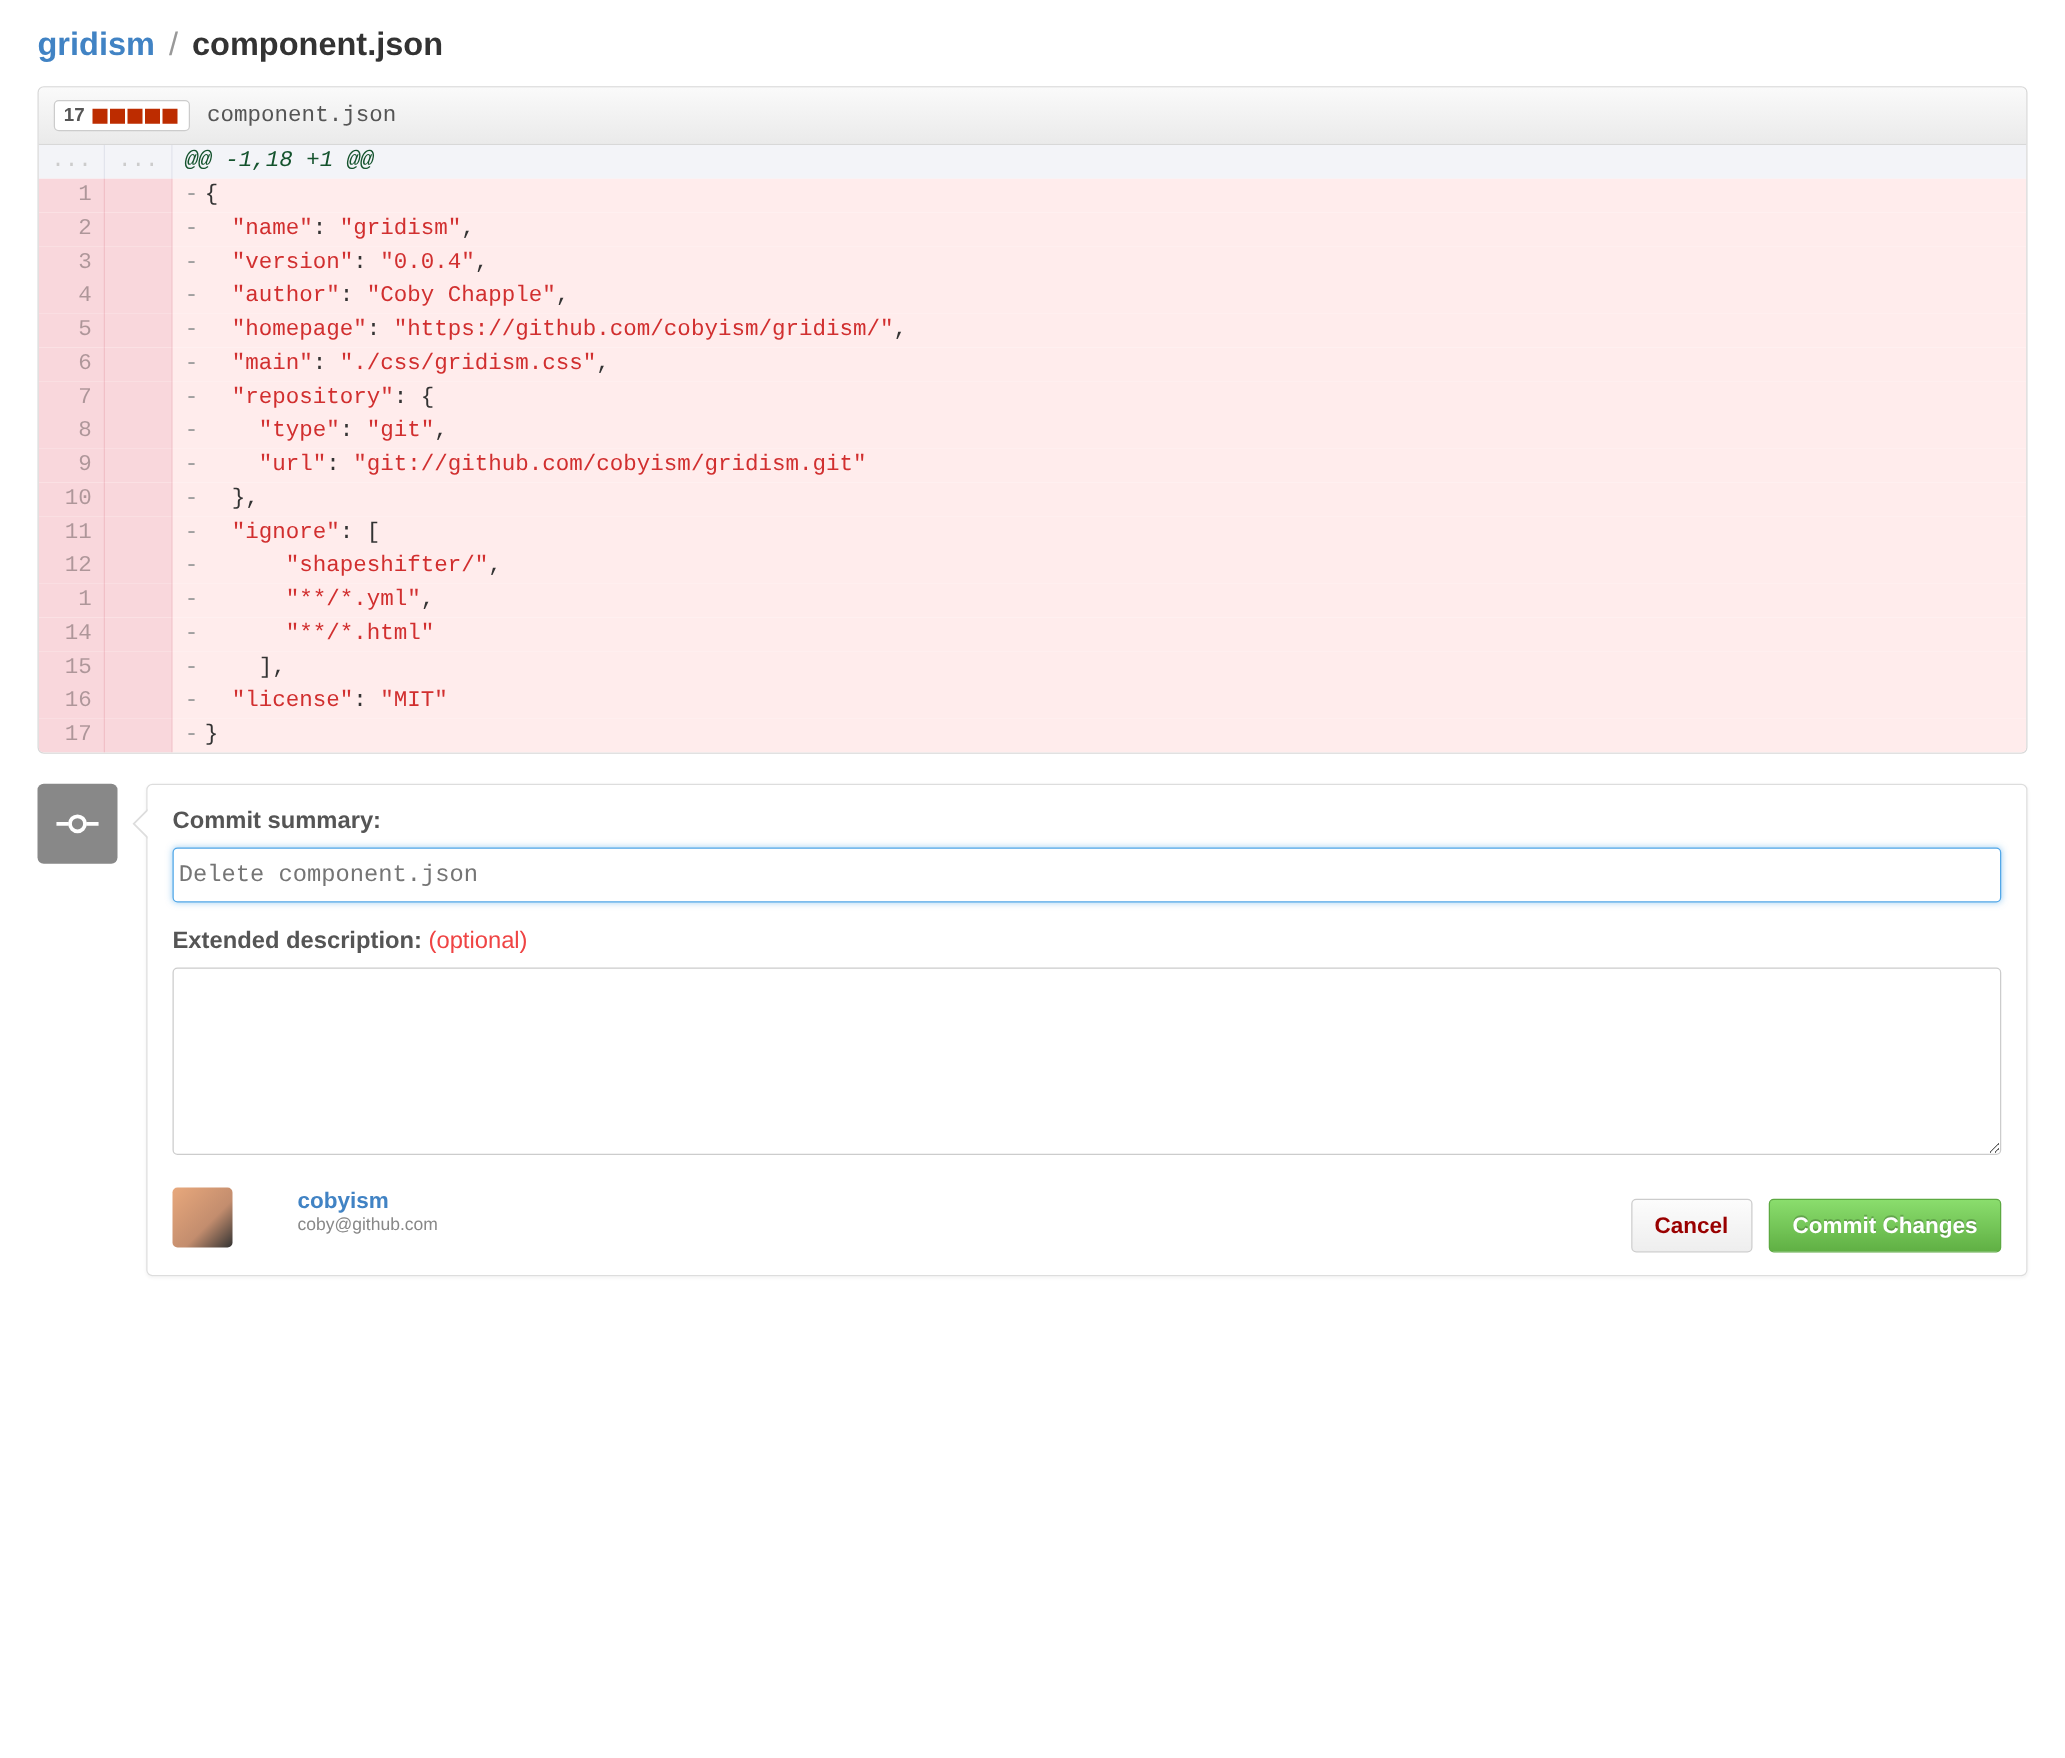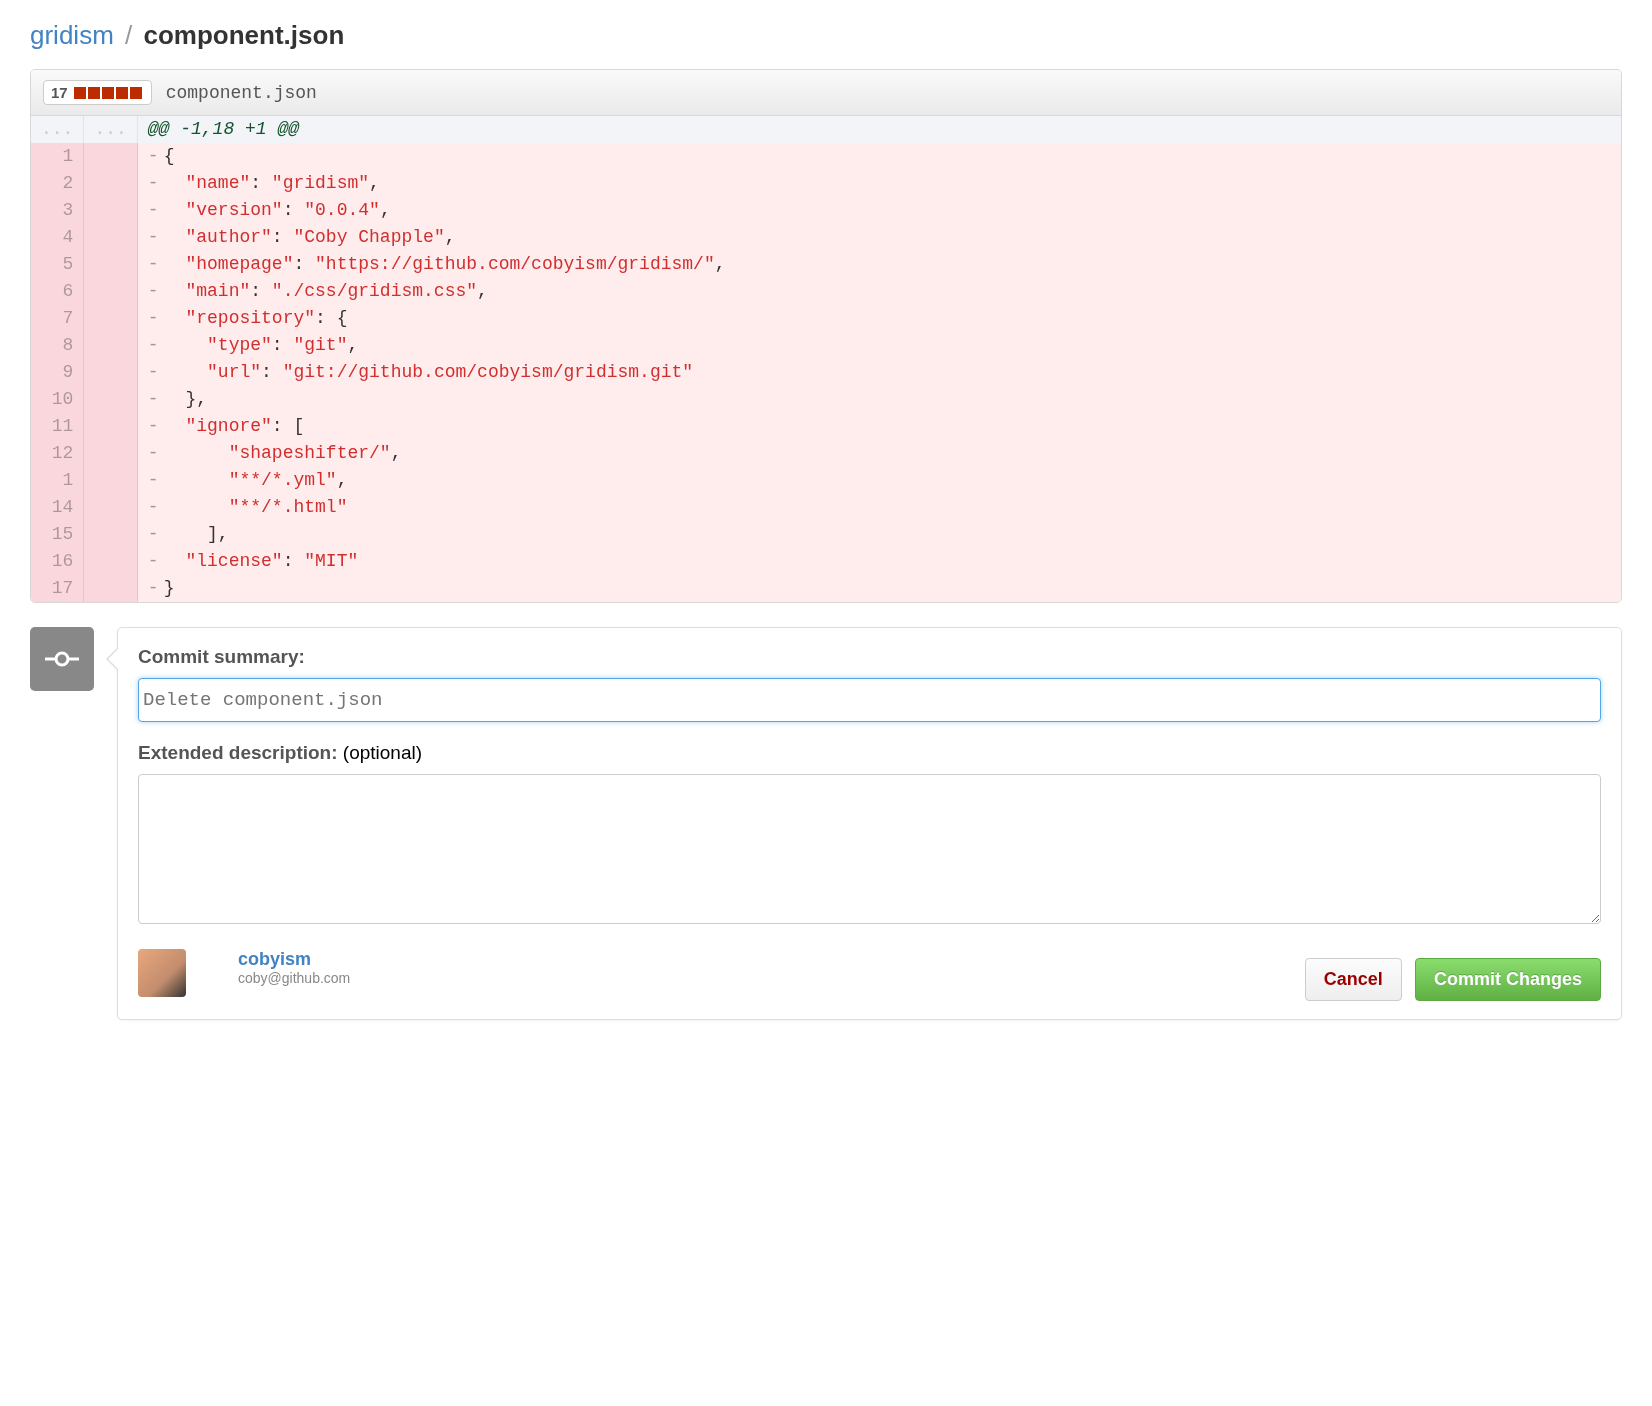--- a/index.html
+++ b/index.html
@@ -9,21 +9,21 @@
     font-size: 19px;
     color: #333;
     background: #fff;
   }
   .breadcrumb {
     font-size: 26px;
     margin-bottom: 18px;
   }
   .breadcrumb .repo-link {
     color: #4183c4;
-    font-weight: normal;
+    font-weight: bold;
     text-decoration: none;
   }
   .breadcrumb .sep {
     color: #999;
     margin: 0 4px;
   }
   .breadcrumb .filename {
     font-weight: bold;
     color: #333;
   }
@@ -157,21 +157,21 @@
     margin-left: -1px;
     box-shadow: 0 1px 3px rgba(0,0,0,0.05);
   }
   .commit-form label {
     font-weight: bold;
     color: #555;
     font-size: 19px;
   }
   .commit-form .opt {
     font-weight: normal;
-    color: #000000;
+    color: #ef4444;
   }
   .commit-form input[type=text] {
     width: 100%;
     box-sizing: border-box;
     margin: 10px 0 20px 0;
     padding: 10px 4px;
     font-family: Consolas, "Liberation Mono", Menlo, monospace;
     font-size: 19px;
     border: 1px solid #51a7e8;
     border-radius: 4px;

